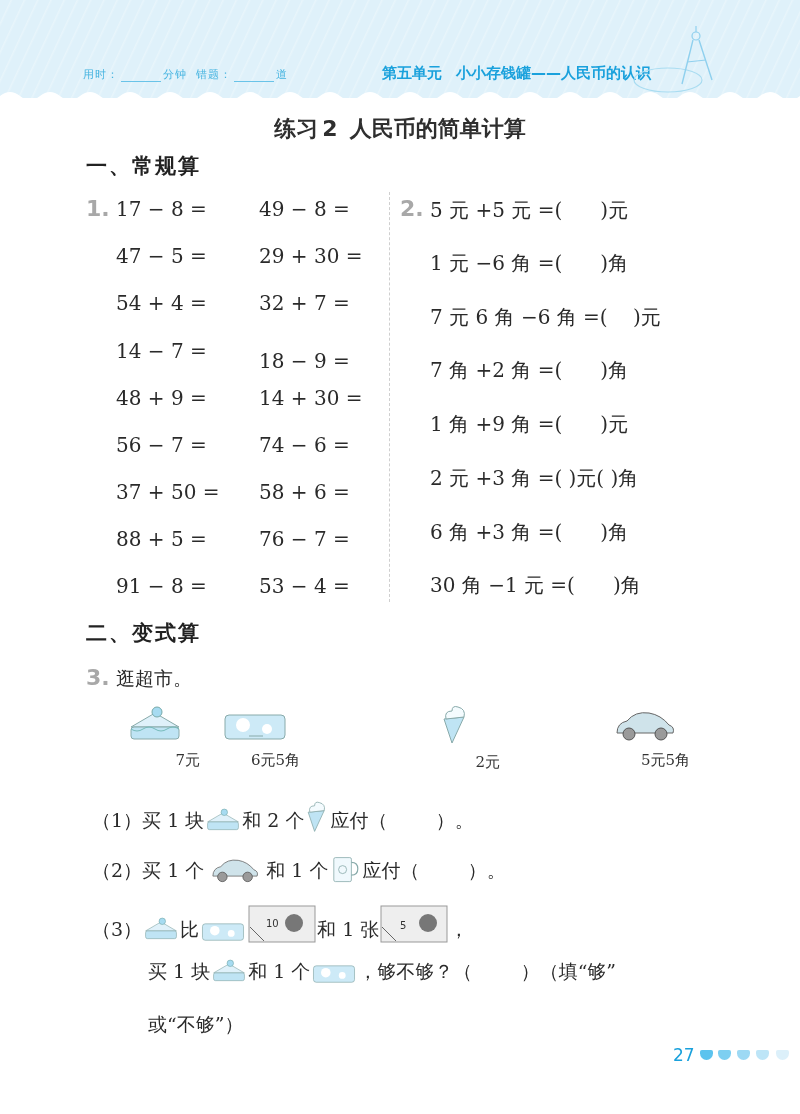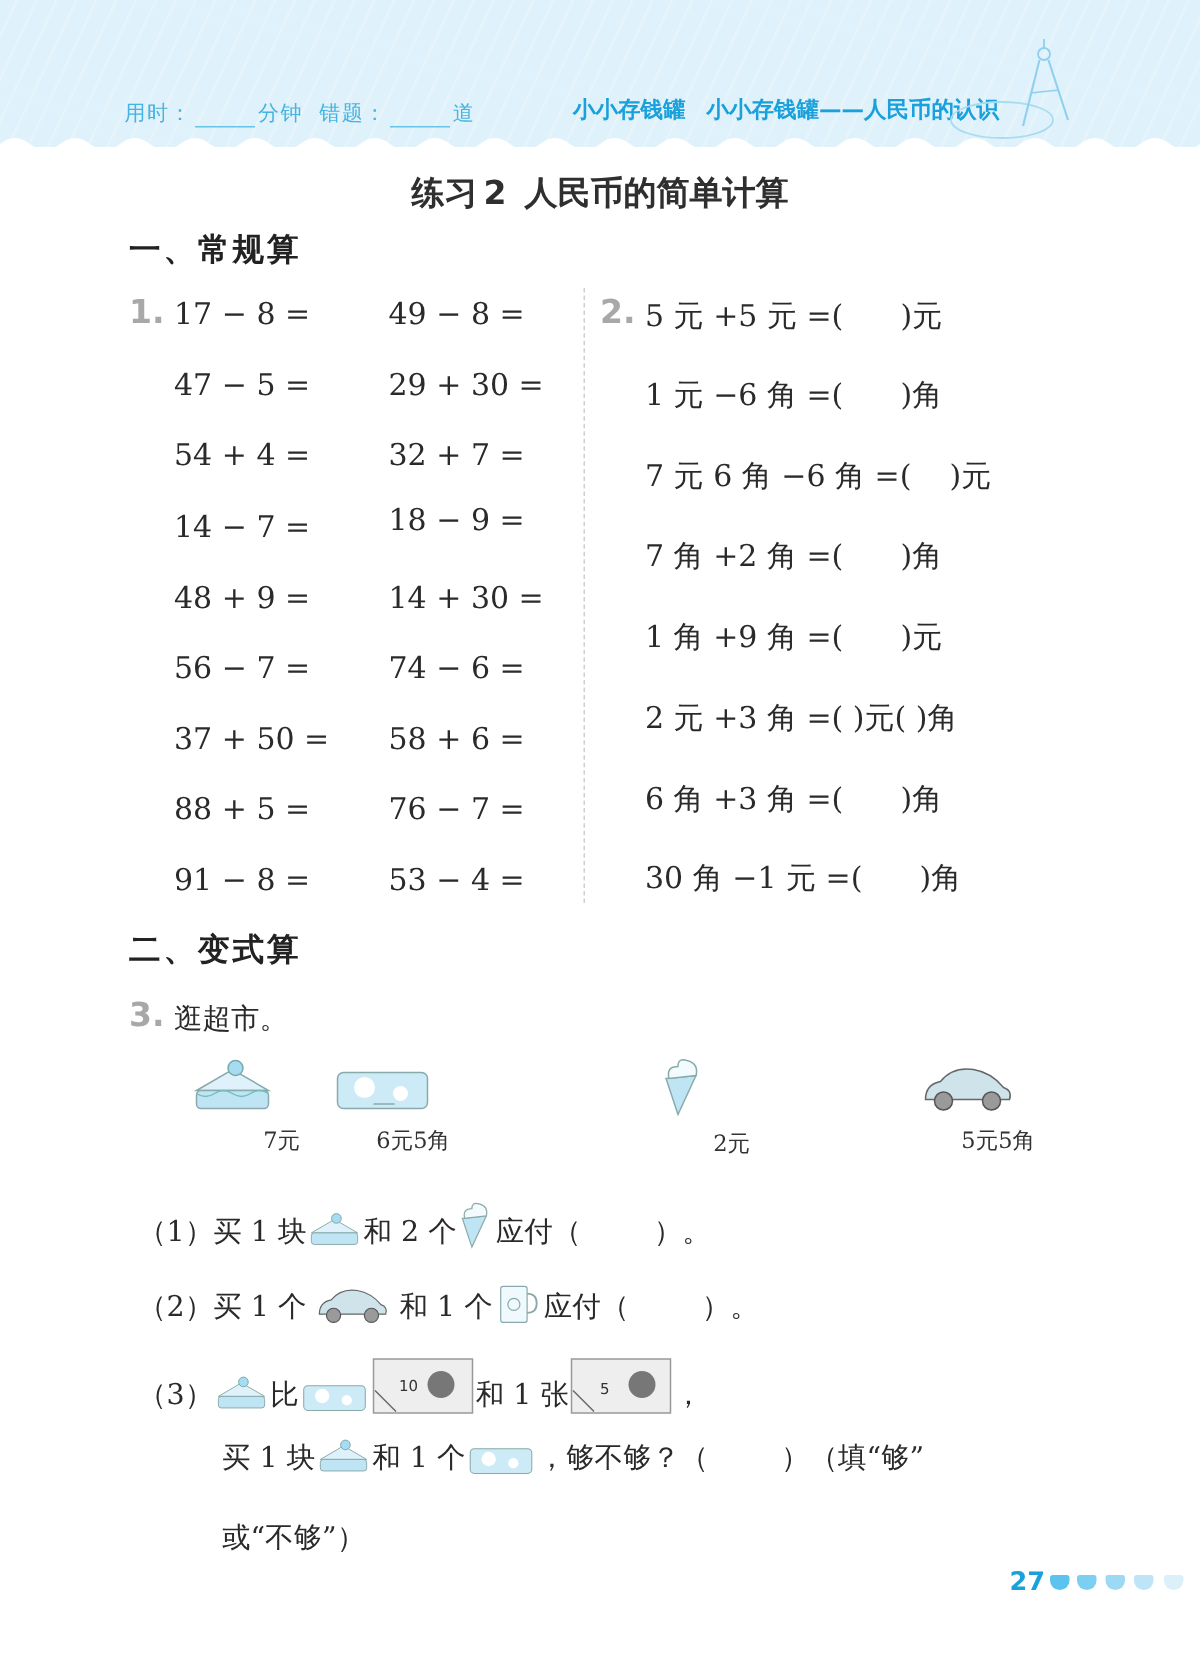--- a/index.html
+++ b/index.html
@@ -1,21 +1,21 @@
 <!DOCTYPE html>
 <html><head>
 <meta charset="utf-8">
 <style>
   html, body { margin:0; padding:0; }
   body { width:800px; height:1114px; background:#ffffff; position:relative; overflow:hidden;
          font-family:"DejaVu Serif","Liberation Serif",serif; color:#2a2a2a; }
   .header { position:absolute; left:0; top:0; width:800px; height:98px;
             background: repeating-linear-gradient(115deg, #dff1fa 0px, #dff1fa 9px, #e8f5fb 10px, #dff1fa 12px); }
   .header-wave { position:absolute; left:0; top:88px; width:800px; height:16px; }
-  .hdr-left { position:absolute; left:83px; top:67px; font-size:14px; color:#46b4e0; letter-spacing:1px;
+  .hdr-left { position:absolute; left:83px; top:67px; font-size:11px; color:#46b4e0; letter-spacing:1px;
               font-family:"DejaVu Sans","Liberation Sans",sans-serif; }
   .blank { display:inline-block; width:40px; border-bottom:1px solid #69c3e8; margin:0 2px; height:12px; vertical-align:bottom; }
   .hdr-right { position:absolute; left:382px; top:64px; font-size:15px; color:#1aa1dc; font-weight:bold;
                font-family:"DejaVu Sans","Liberation Sans",sans-serif; }
   .hdr-right .gap { display:inline-block; width:14px; }
   .compass { position:absolute; left:630px; top:22px; }
   .title { position:absolute; left:0; width:800px; top:114px; text-align:center; font-size:22px; font-weight:bold;
            color:#2f2f2f; font-family:"DejaVu Sans","Liberation Sans",sans-serif; }
   .title .num { margin:0 12px 0 4px; }
   .section { position:absolute; left:86px; font-size:21px; font-weight:bold; color:#222;
@@ -24,34 +24,34 @@
           font-family:"DejaVu Sans","Liberation Sans",sans-serif; }
   .eq { position:absolute; font-size:20px; color:#2a2a2a; white-space:pre; }
   .divider { position:absolute; left:389px; top:192px; height:410px; border-left:1px dashed #cfcfcf; }
   .items { position:absolute; left:110px; top:705px; width:620px; height:80px; }
   .item { position:absolute; top:0; width:90px; text-align:right; }
   .item svg { display:block; margin:0 auto; }
   .item .price { font-size:15px; margin-top:8px; color:#333; }
   .line { position:absolute; font-size:19px; color:#2a2a2a; white-space:nowrap; display:flex; align-items:flex-end; }
   .line span { white-space:pre; }
   .inl { display:inline-block; vertical-align:bottom; margin:0 1px; }
-  .footer-num { position:absolute; left:673px; top:1045px; font-size:17px; font-weight:bold; color:#1aa1dc;
+  .footer-num { position:absolute; left:673px; top:1045px; font-size:17px; font-weight:normal; color:#1aa1dc;
                 font-family:"DejaVu Sans","Liberation Sans",sans-serif; }
   .cup { position:absolute; top:1050px; width:13px; height:10px; border-radius:2px 2px 7px 7px; }
 </style>
 </head>
 <body>
 
 <div class="header">
   <div class="hdr-left">
     <span>用时：</span><span class="blank"></span><span>分钟</span>&nbsp;
     <span>错题：</span><span class="blank"></span><span>道</span>
   </div>
   <div class="hdr-right">
-    <span>小小存钱罐</span><span class="gap"></span><span>小小存钱罐——人民币的认识</span>
+    <span>第五单元</span><span class="gap"></span><span>小小存钱罐——人民币的认识</span>
   </div>
   <svg class="compass" width="90" height="72" viewBox="0 0 90 72">
     <ellipse cx="38" cy="58" rx="34" ry="12" fill="none" stroke="#a9dcf1" stroke-width="1.2"></ellipse>
     <circle cx="66" cy="14" r="4" fill="none" stroke="#8fd0ee" stroke-width="1.2"></circle>
     <line x1="66" y1="4" x2="66" y2="10" stroke="#8fd0ee" stroke-width="1.2"></line>
     <path d="M63 18 L52 62 M69 18 L82 58" stroke="#8fd0ee" stroke-width="1.4" fill="none"></path>
     <path d="M57 40 L76 38" stroke="#8fd0ee" stroke-width="1"></path>
   </svg>
   <svg class="header-wave" width="800" height="16" viewBox="0 0 800 16" preserveAspectRatio="none">
     <path d="M0 8 Q10 0 20 8 T40 8 T60 8 T80 8 T100 8 T120 8 T140 8 T160 8 T180 8 T200 8 T220 8 T240 8 T260 8 T280 8 T300 8 T320 8 T340 8 T360 8 T380 8 T400 8 T420 8 T440 8 T460 8 T480 8 T500 8 T520 8 T540 8 T560 8 T580 8 T600 8 T620 8 T640 8 T660 8 T680 8 T700 8 T720 8 T740 8 T760 8 T780 8 T800 8 L800 16 L0 16 Z" fill="#ffffff"></path>
@@ -73,21 +73,21 @@
   <div class="eq" style="left:116px; top:386px">48 + 9 =</div>
   <div class="eq" style="left:116px; top:433px">56 − 7 =</div>
   <div class="eq" style="left:116px; top:480px">37 + 50 =</div>
   <div class="eq" style="left:116px; top:527px">88 + 5 =</div>
   <div class="eq" style="left:116px; top:574px">91 − 8 =</div>
 </div>
 <div>
   <div class="eq" style="left:259px; top:197px">49 − 8 =</div>
   <div class="eq" style="left:259px; top:244px">29 + 30 =</div>
   <div class="eq" style="left:259px; top:291px">32 + 7 =</div>
-  <div class="eq" style="left:259px; top:334px">18 − 9 =</div>
+  <div class="eq" style="left:259px; top:349px">18 − 9 =</div>
   <div class="eq" style="left:259px; top:386px">14 + 30 =</div>
   <div class="eq" style="left:259px; top:433px">74 − 6 =</div>
   <div class="eq" style="left:259px; top:480px">58 + 6 =</div>
   <div class="eq" style="left:259px; top:527px">76 − 7 =</div>
   <div class="eq" style="left:259px; top:574px">53 − 4 =</div>
 </div>
 
 <div class="divider"></div>
 
 <div class="qnum" style="left:400px; top:196px">2.</div>

